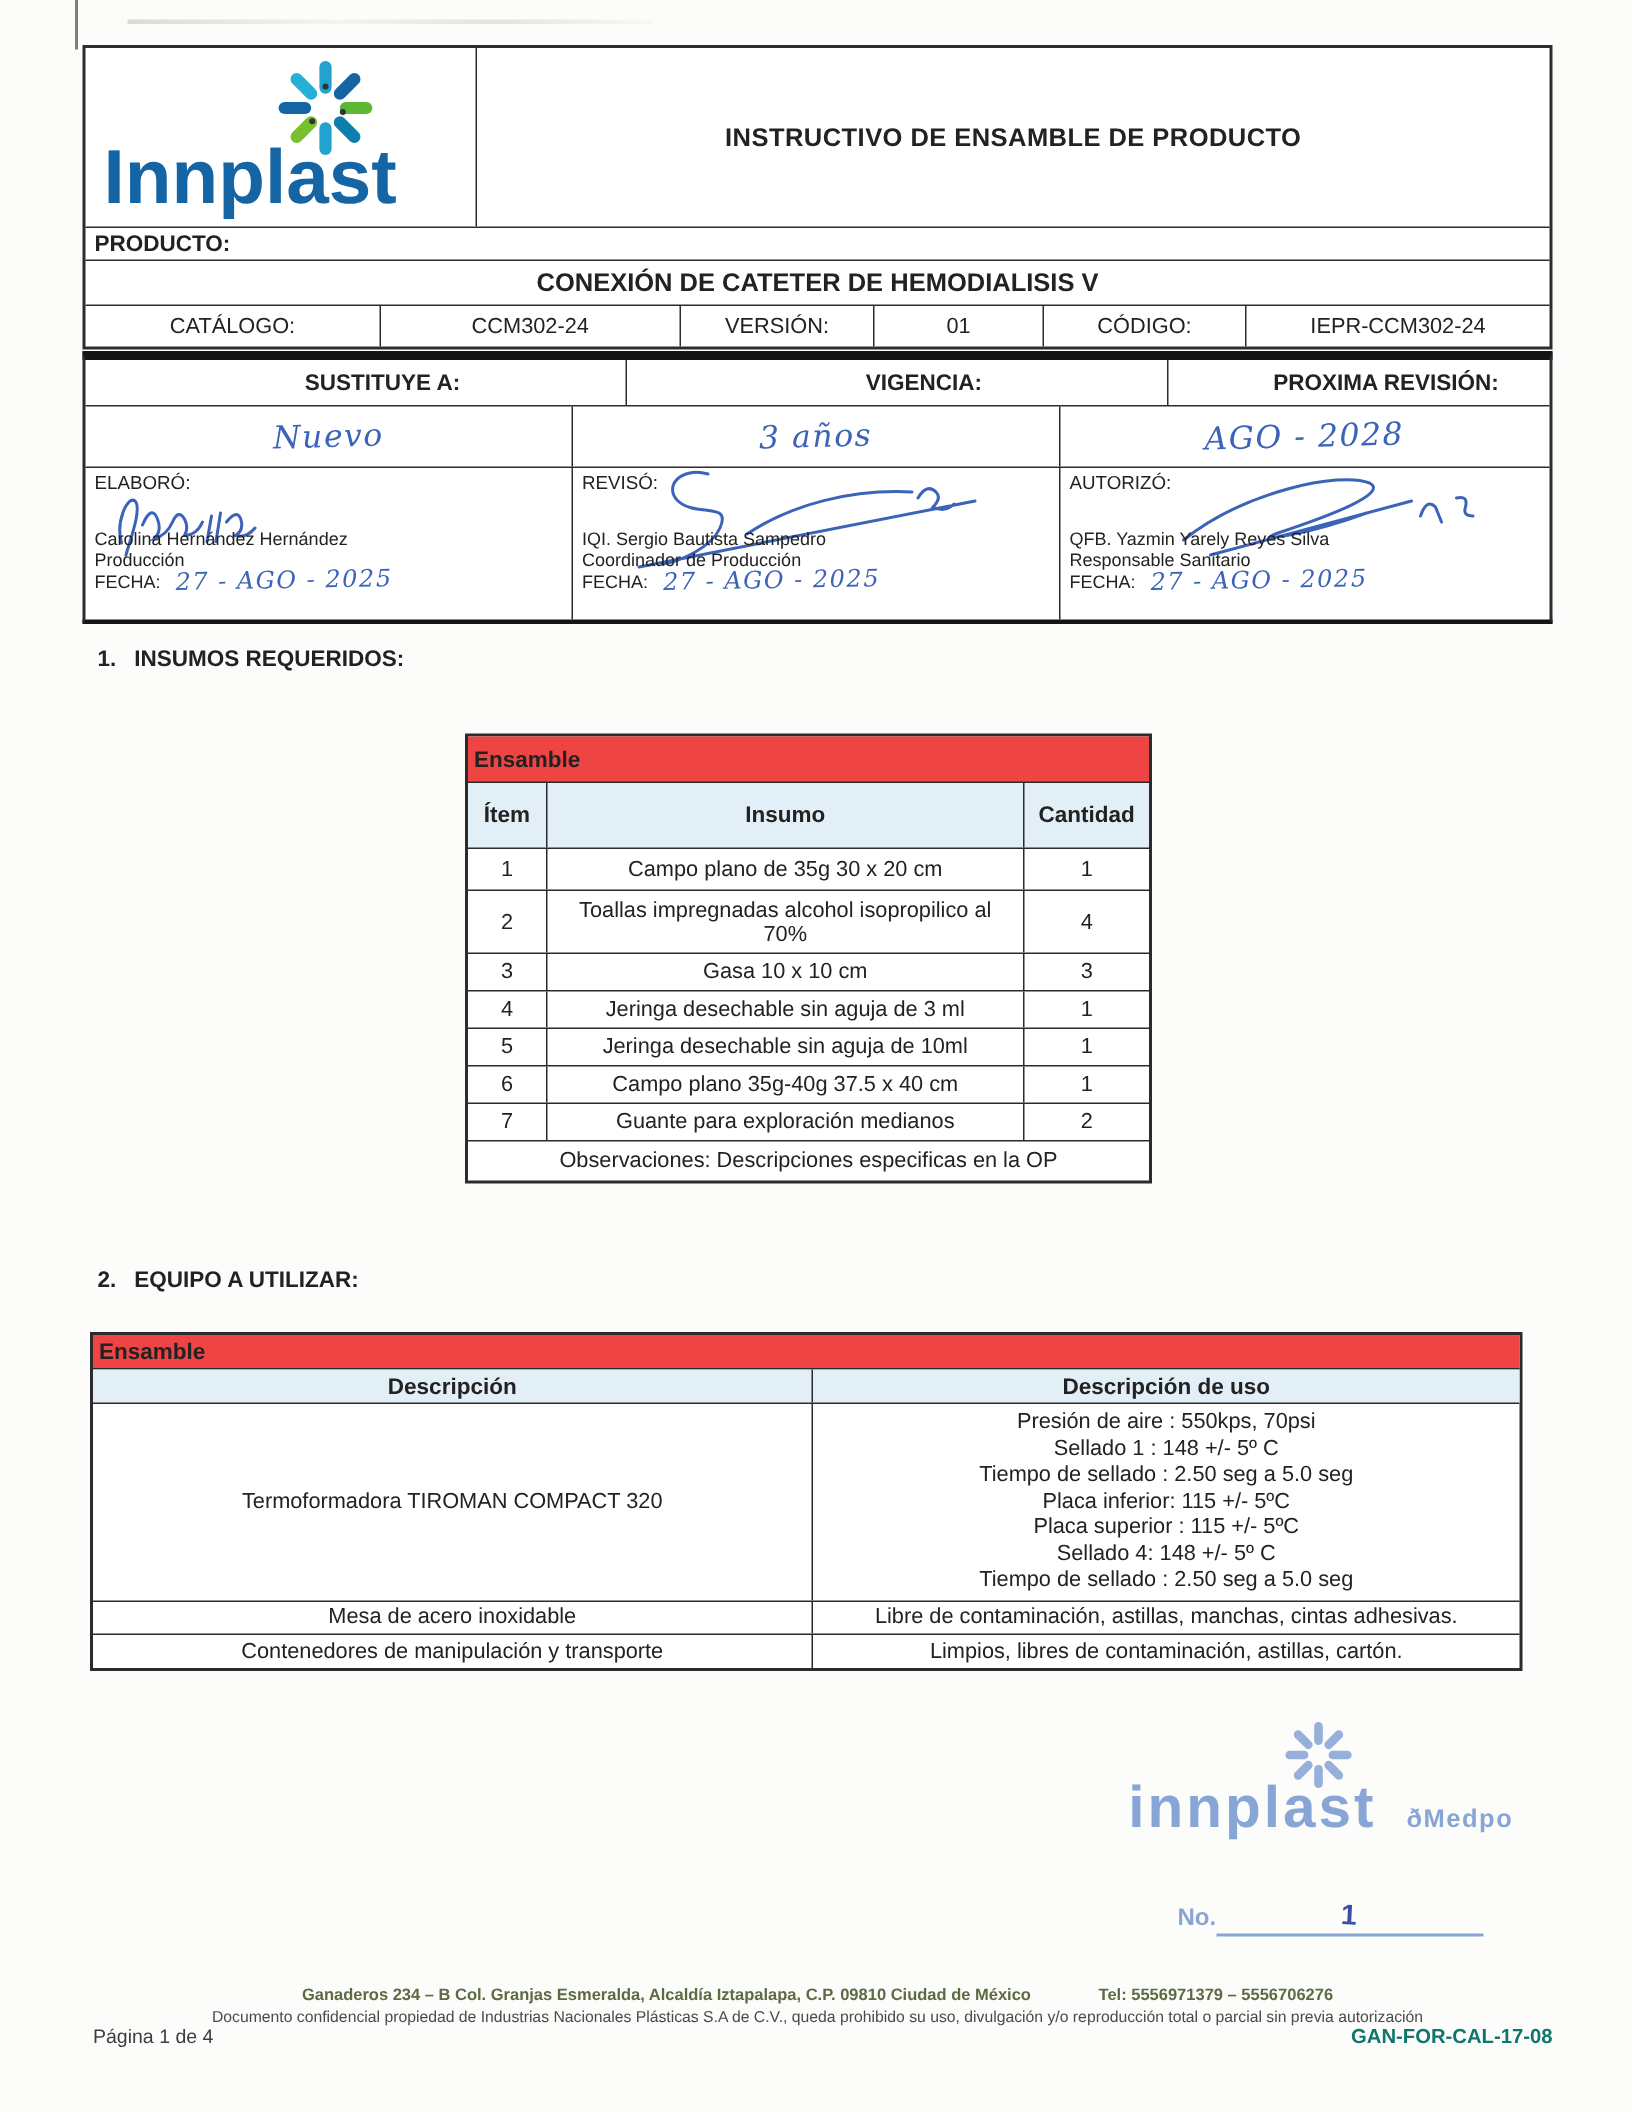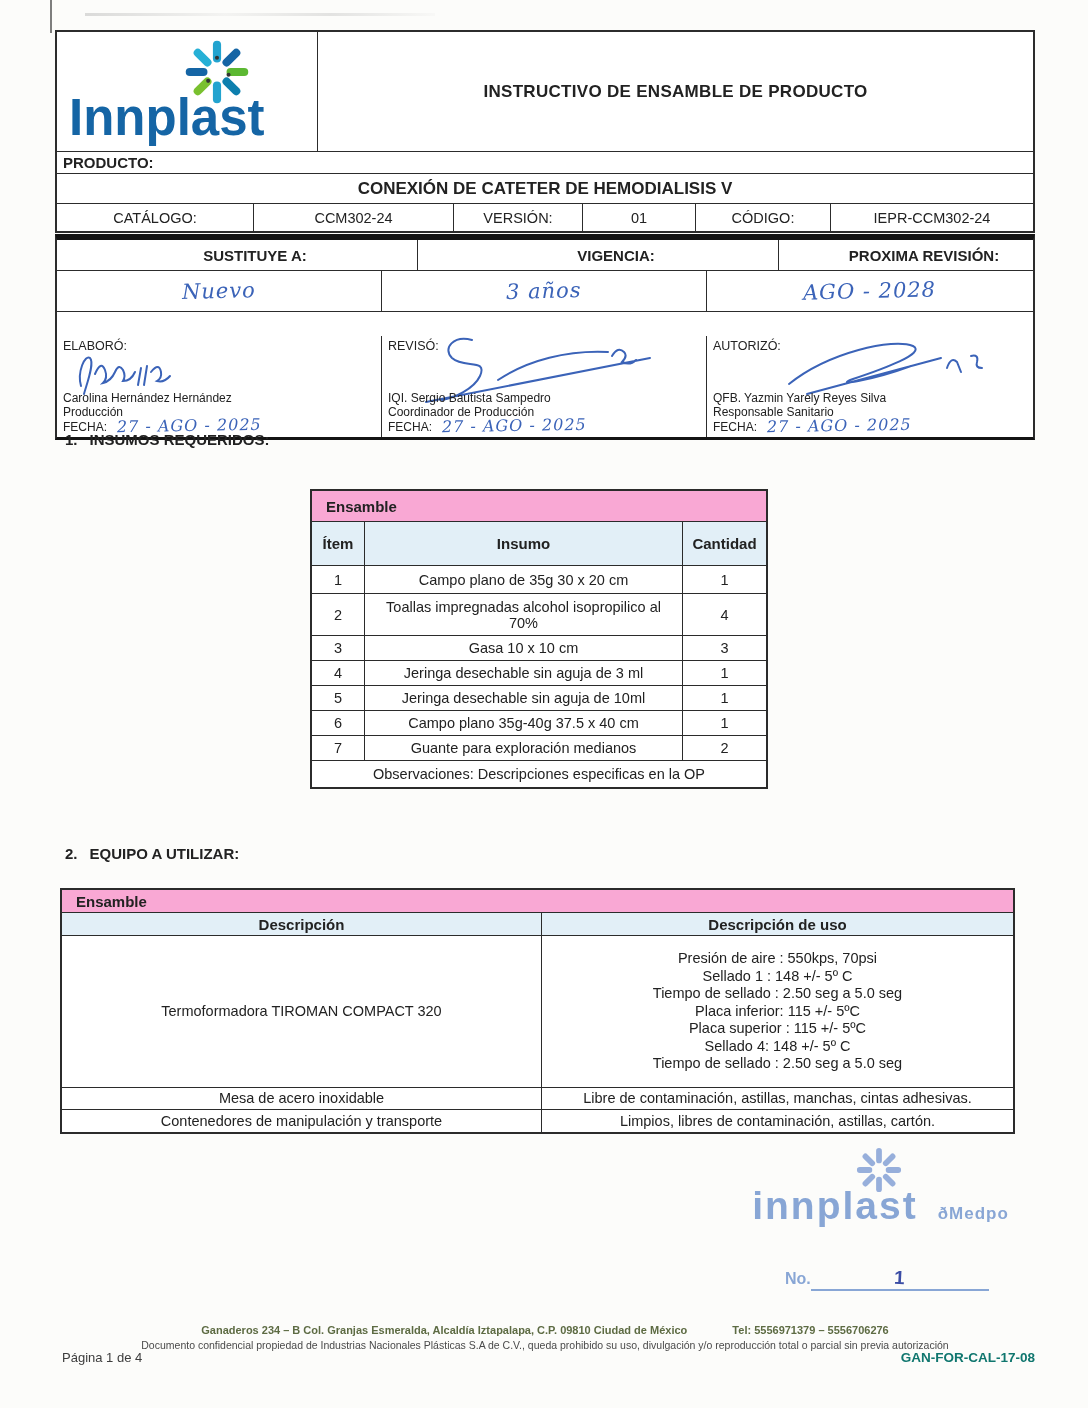--- a/index.html
+++ b/index.html
@@ -34,58 +34,58 @@
          border-left:2px solid #2c2c2c; border-right:2px solid #2c2c2c;
          border-top:6px solid #141414; border-bottom:3px solid #141414; }
   .rev-row { display:flex; }
   .rev-row > div { border-right:1.5px solid #2c2c2c; }
   .rev-row > div:last-child { border-right:none; }
   .rv1{width:325px}.rv2{width:325px}.rv3{flex:1}
   .rev-labels { height:31px; border-bottom:1.5px solid #2c2c2c; }
   .rev-labels > div { display:flex; align-items:center; justify-content:center; font-weight:bold; font-size:15px;margin-left:36px; }
   .rev-values { height:41px; border-bottom:1.5px solid #2c2c2c; }
   .rev-values > div { display:flex; align-items:center; justify-content:center; }
-  .rev-sign { height:101px;margin-top:24px; }
+  .rev-sign { height:101px; }
   .sig-cell { position:relative; padding:3px 6px; }
   .sig-label { font-size:12.5px; }
   .sig-svg { position:absolute; pointer-events:none; }
-  .sig-info { position:absolute; left:6px; right:4px; bottom:3px; font-size:12px; line-height:14px; }
+  .sig-info { position:absolute; left:6px; right:4px; bottom:18px; font-size:12px; line-height:14px; }
   .fecha-line { display:flex; align-items:baseline; gap:10px; }
 
   .hw { font-family:"DejaVu Serif", serif; font-style:italic; color:#3b63b8; letter-spacing:1px; }
   .hw-big { font-size:21px; transform:rotate(-1.5deg); }
   .hw-date { font-size:16px; transform:rotate(-1deg); display:inline-block; }
 
   
   .sec-title { position:absolute; left:65px; font-weight:bold; font-size:15px; display:flex; gap:12px; }
 
   
   .tbl1 { position:absolute; top:489px; left:310px; width:458px; border:2px solid #2b2b2b; background:#fff; font-size:14.5px; }
-  .band { background:#f9a8d4; font-weight:bold; font-size:15px; padding-left:14px; display:flex; align-items:center;
+  .band { background:#ef4444; font-weight:bold; font-size:15px; padding-left:4px; display:flex; align-items:center;
           border-bottom:1.5px solid #2b2b2b;text-align:right; }
   .tbl1 .band { height:31px; }
   .t1-row { display:flex; border-bottom:1.5px solid #2b2b2b; }
   .t1-row:last-child { border-bottom:none; }
   .t1-row > div { display:flex; align-items:center; justify-content:center; text-align:center; }
   .t1c1 { width:53px; border-right:1.5px solid #2b2b2b; }
   .t1c2 { flex:1; border-right:1.5px solid #2b2b2b; padding:0 8px; }
   .t1c3 { width:83px; }
   .t1-head { height:44px; background:#e2eff7; font-weight:bold; font-size:15px; }
   .h28{height:28px}.h42{height:42px}.h25{height:25px}
   .t1-obs { height:26px; display:flex; align-items:center; justify-content:center; }
 
   
   .tbl2 { position:absolute; top:888px; left:60px; width:955px; border:2px solid #2b2b2b; background:#fff; font-size:14.5px; }
   .tbl2 .band { height:23px; }
   .t2-row { display:flex; border-bottom:1.5px solid #2b2b2b; }
   .t2-row:last-child { border-bottom:none; }
   .t2c1 { width:480px; border-right:1.5px solid #2b2b2b; display:flex; align-items:center; justify-content:center; text-align:center; }
   .t2c2 { flex:1; display:flex; align-items:center; justify-content:center; text-align:center; }
   .t2-head { height:23px; background:#e2eff7; font-weight:bold; font-size:15px; }
-  .t2-params { white-space:pre-line; line-height:17.5px; padding:14px 4px; }
+  .t2-params { white-space:pre-line; line-height:17.5px; padding:4px 4px; }
   .h22{height:22px}
 
   
   .stamp { position:absolute; left:733px; top:1146px; width:295px; height:152px; color:#7f9fd2; opacity:.92; }
   .stamp-icon { position:absolute; top:0; left:122px; width:48px; height:48px; }
   .stamp-brandrow { position:absolute; top:38px; left:0; right:0; display:flex; align-items:baseline; gap:20px; justify-content:center; }
   .stamp-brand { font-size:39px; font-weight:bold; letter-spacing:2px; }
   .stamp-brand2 { font-size:17px; font-weight:bold; letter-spacing:1px; }
   .stamp-copia { position:absolute; top:89px; width:100%; text-align:center; font-size:21px; font-weight:bold; letter-spacing:2.5px; }
   .stamp-no { position:absolute; top:121px; left:52px; font-size:16px; font-weight:bold; display:flex; align-items:baseline; }

